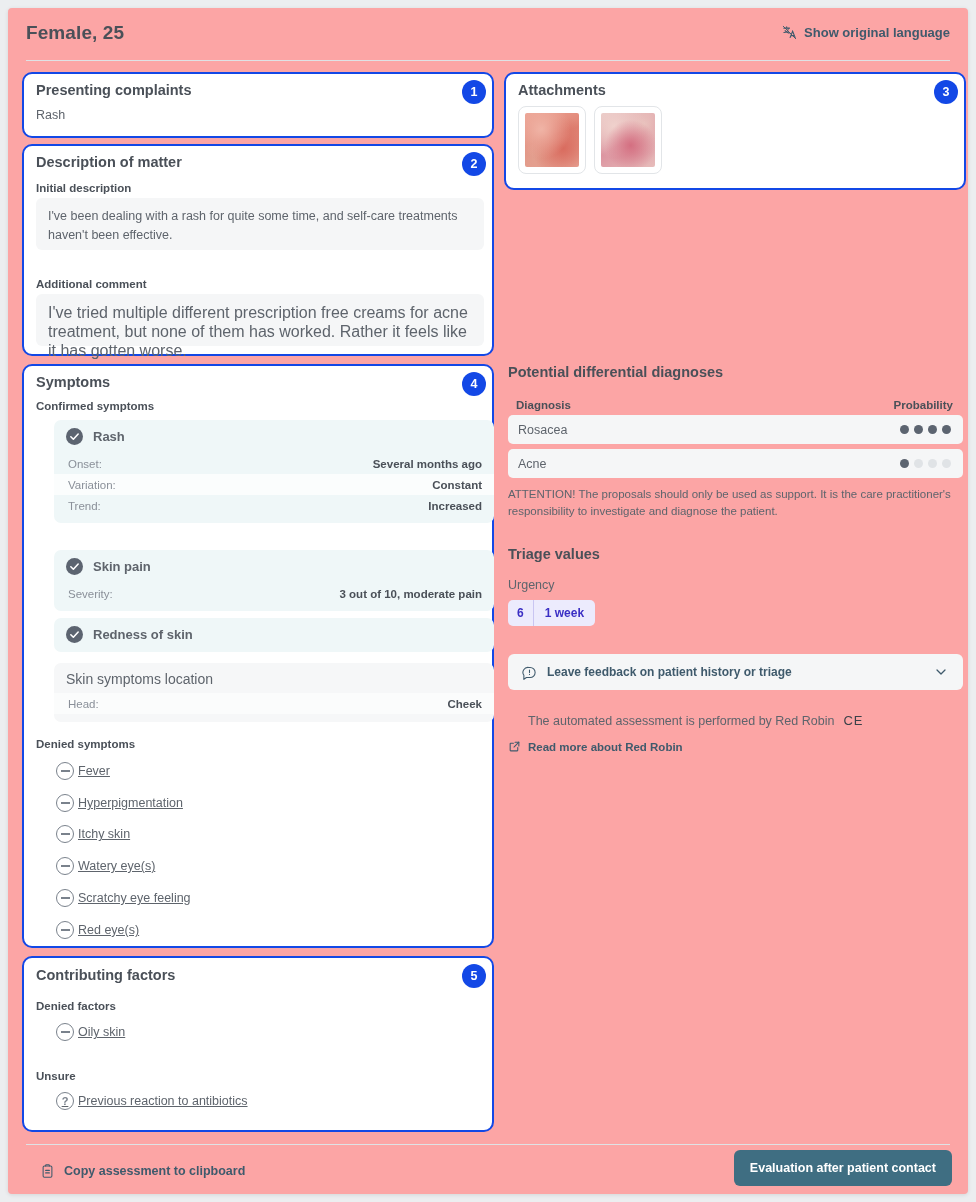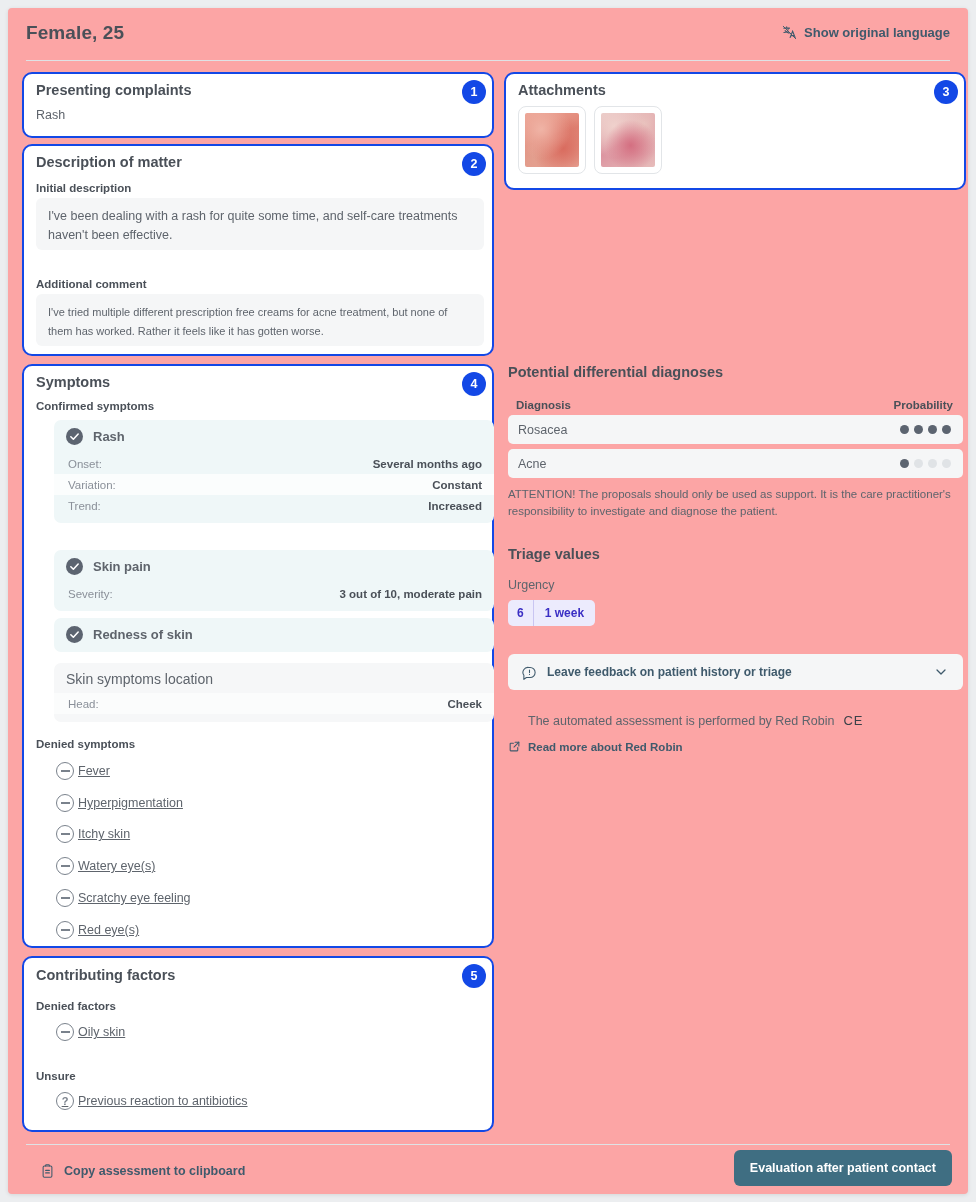--- a/index.html
+++ b/index.html
@@ -71,21 +71,21 @@
   .desc-lab1 { position: absolute; left: 12px; top: 36px; }
   .desc-box1 {
     position: absolute; left: 12px; top: 52px; width: 448px; height: 52px;
     background: #f5f6f7; border-radius: 6px; padding: 9px 12px;
     font-size: 12.5px; color: #5e646c; line-height: 19px;
   }
   .desc-lab2 { position: absolute; left: 12px; top: 132px; }
   .desc-box2 {
     position: absolute; left: 12px; top: 148px; width: 448px; height: 52px;
     background: #f5f6f7; border-radius: 6px; padding: 9px 12px;
-    font-size: 11px; color: #5e646c; line-height: 19px;
+    font-size: 16px; color: #5e646c; line-height: 19px;
   }
 
   
   #box4 { left: 14px; top: 356px; width: 472px; height: 584px; }
   #box4 .sec-title { position: absolute; left: 12px; top: 8px; }
   .conf-lab { position: absolute; left: 12px; top: 34px; }
   .sym-card {
     position: absolute; left: 30px; width: 440px;
     background: #eff7f8; border-radius: 7px;
   }

